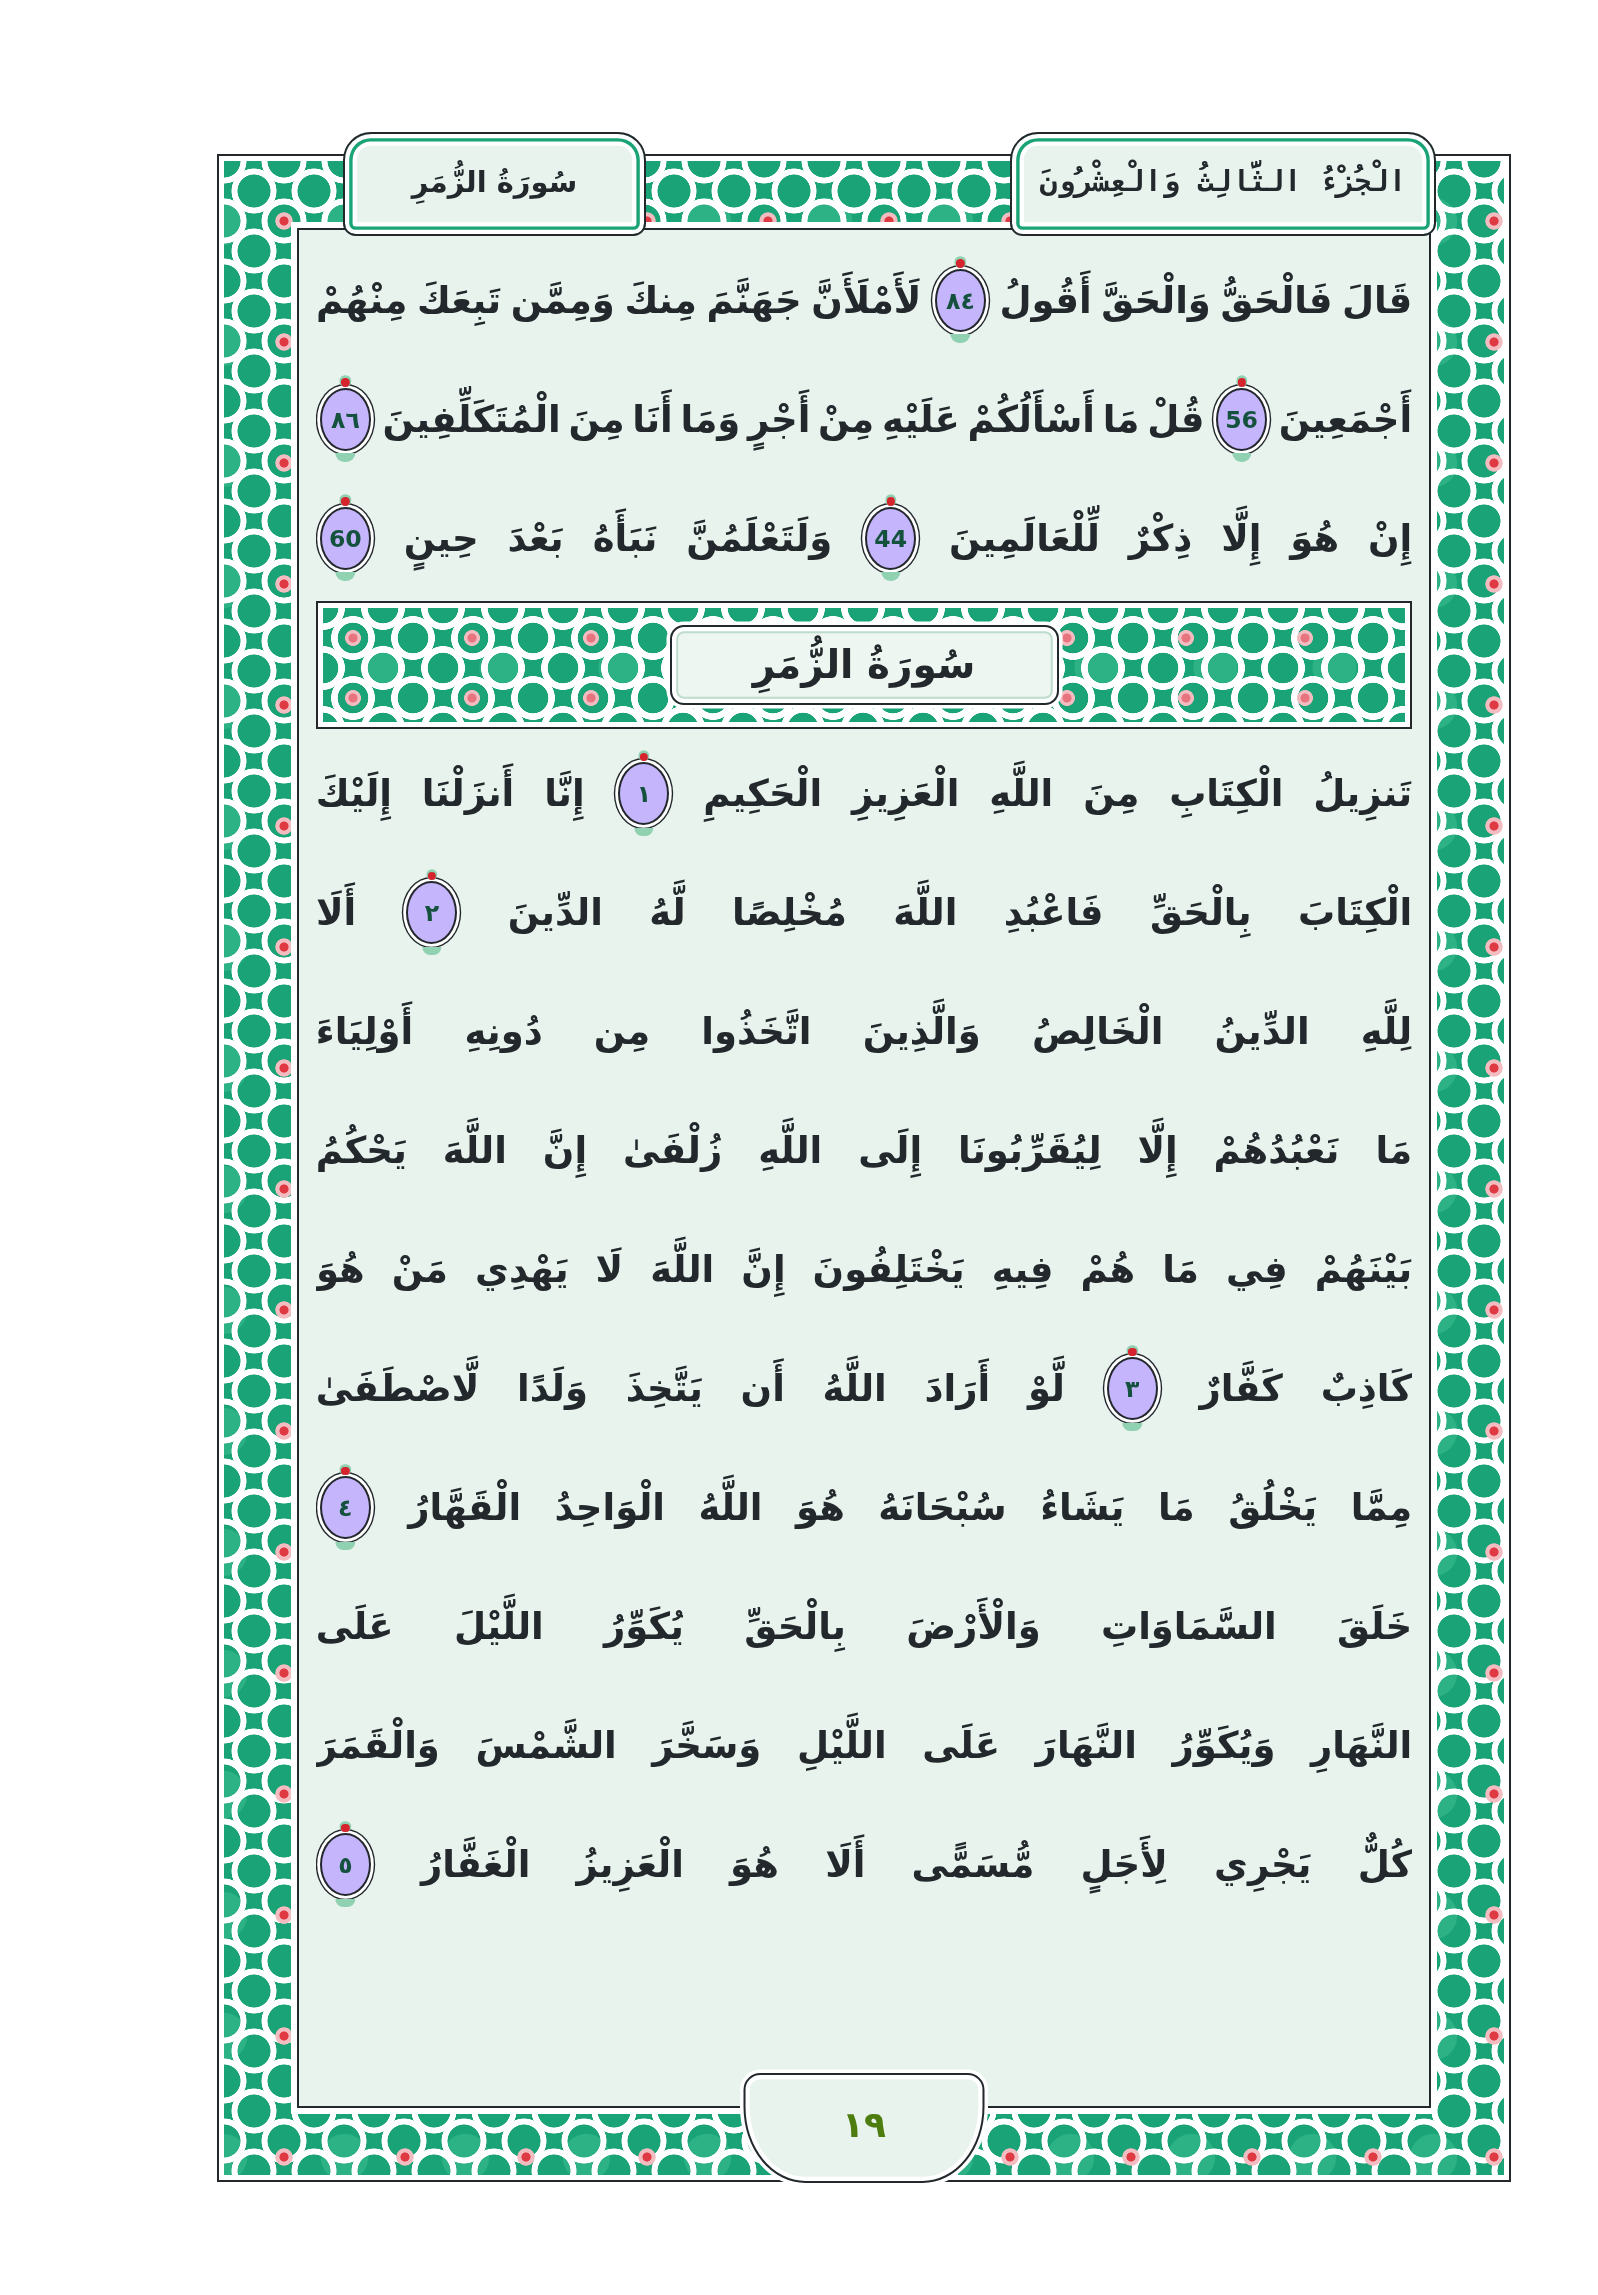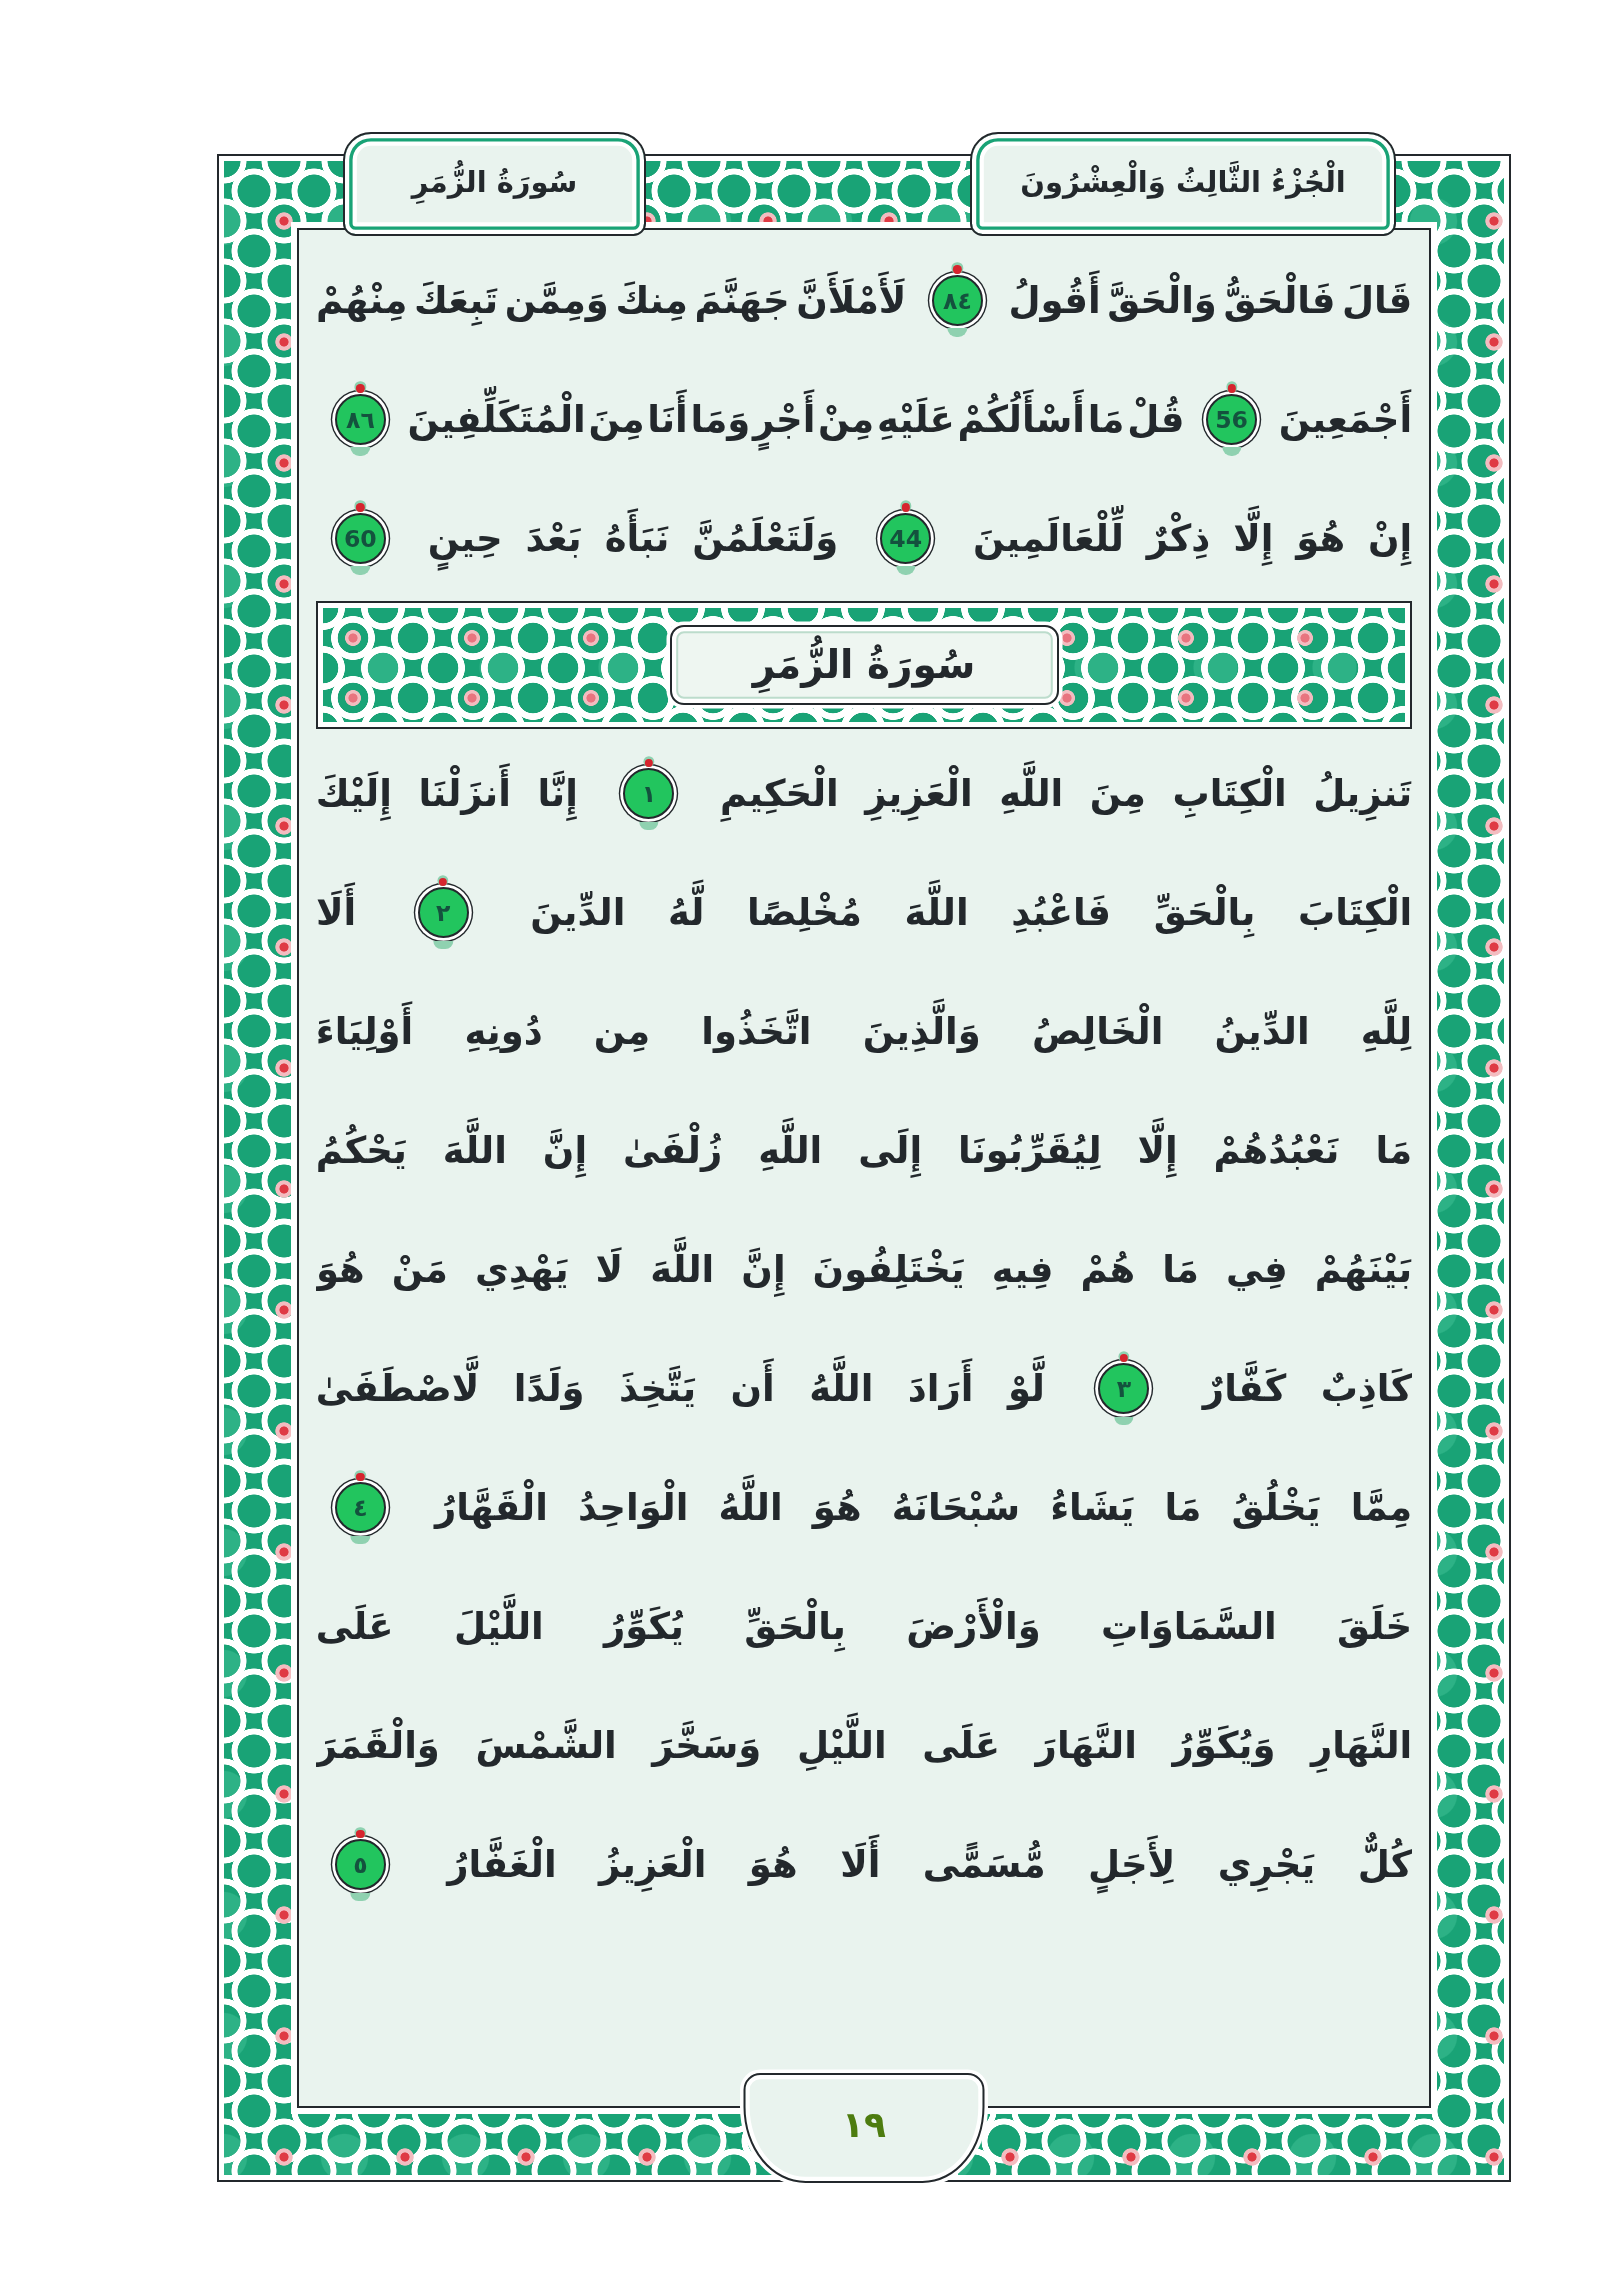--- a/index.html
+++ b/index.html
@@ -33,45 +33,45 @@
     background:#e9f3ee;padding:11px 16.7px 7px;display:flex;flex-direction:column;
   }
   
   .tab{
     position:absolute;top:132px;height:104px;box-sizing:border-box;z-index:3;
     background:#e9f3ee;border:2.1px solid #23282c;
     border-radius:28px 28px 12.5px 12.5px;
     box-shadow:inset 0 0 0 4.2px #ffffff, inset 0 0 0 7.6px #19a376, inset 0 0 0 11.8px #ffffff;
     display:flex;align-items:center;justify-content:center;
   }
-  .tab-juz{left:970px;width:426px;}
+  .tab-juz{left:1010px;width:426px;font-family:Liberation Mono, monospace;}
   .tab-surah{left:343px;width:303px;}
   .tab span{
     font-size:29px;font-weight:bold;color:#23282c;letter-spacing:0.7px;
     padding-bottom:4.2px;
   }
   
   .line{
     height:119px;flex:0 0 auto;display:flex;align-items:center;
     justify-content:space-between;direction:rtl;
     font-size:37px;font-weight:bold;color:#23282c;overflow:hidden;
   }
   .line .w{white-space:nowrap;}
   .bismillah{
     height:104px;flex:0 0 auto;display:flex;align-items:center;justify-content:center;
     gap:18px;direction:rtl;font-size:35px;font-weight:bold;color:#23282c;
   }
   
   .vmark{
-    width:51px;height:51px;border-radius:50%;box-sizing:border-box;
-    background:#22c55e;border:2.1px solid #23282c;
+    width:51px;height:63px;border-radius:50%;box-sizing:border-box;
+    background:#c4b5fd;border:2.1px solid #23282c;
     box-shadow:0 0 0 2.8px #ffffff, 0 0 0 4.2px #23282c;
     display:inline-flex;align-items:center;justify-content:center;
     font-size:23.6px;font-weight:bold;color:#14523e;
-    position:relative;margin:0 19px;flex:0 0 auto;
+    position:relative;margin:0 4px;flex:0 0 auto;
   }
   .vmark::before{
     content:"";position:absolute;top:-11.8px;left:50%;transform:translateX(-50%);
     width:8.3px;height:8.3px;border-radius:50%;background:#d6242e;
     box-shadow:0 -1.4px 0 1.4px #8fd1b0;
   }
   .vmark::after{
     content:"";position:absolute;bottom:-12.5px;left:50%;transform:translateX(-50%);
     width:19.4px;height:8.3px;border-radius:0 0 11px 11px;background:#8fd1b0;
   }

